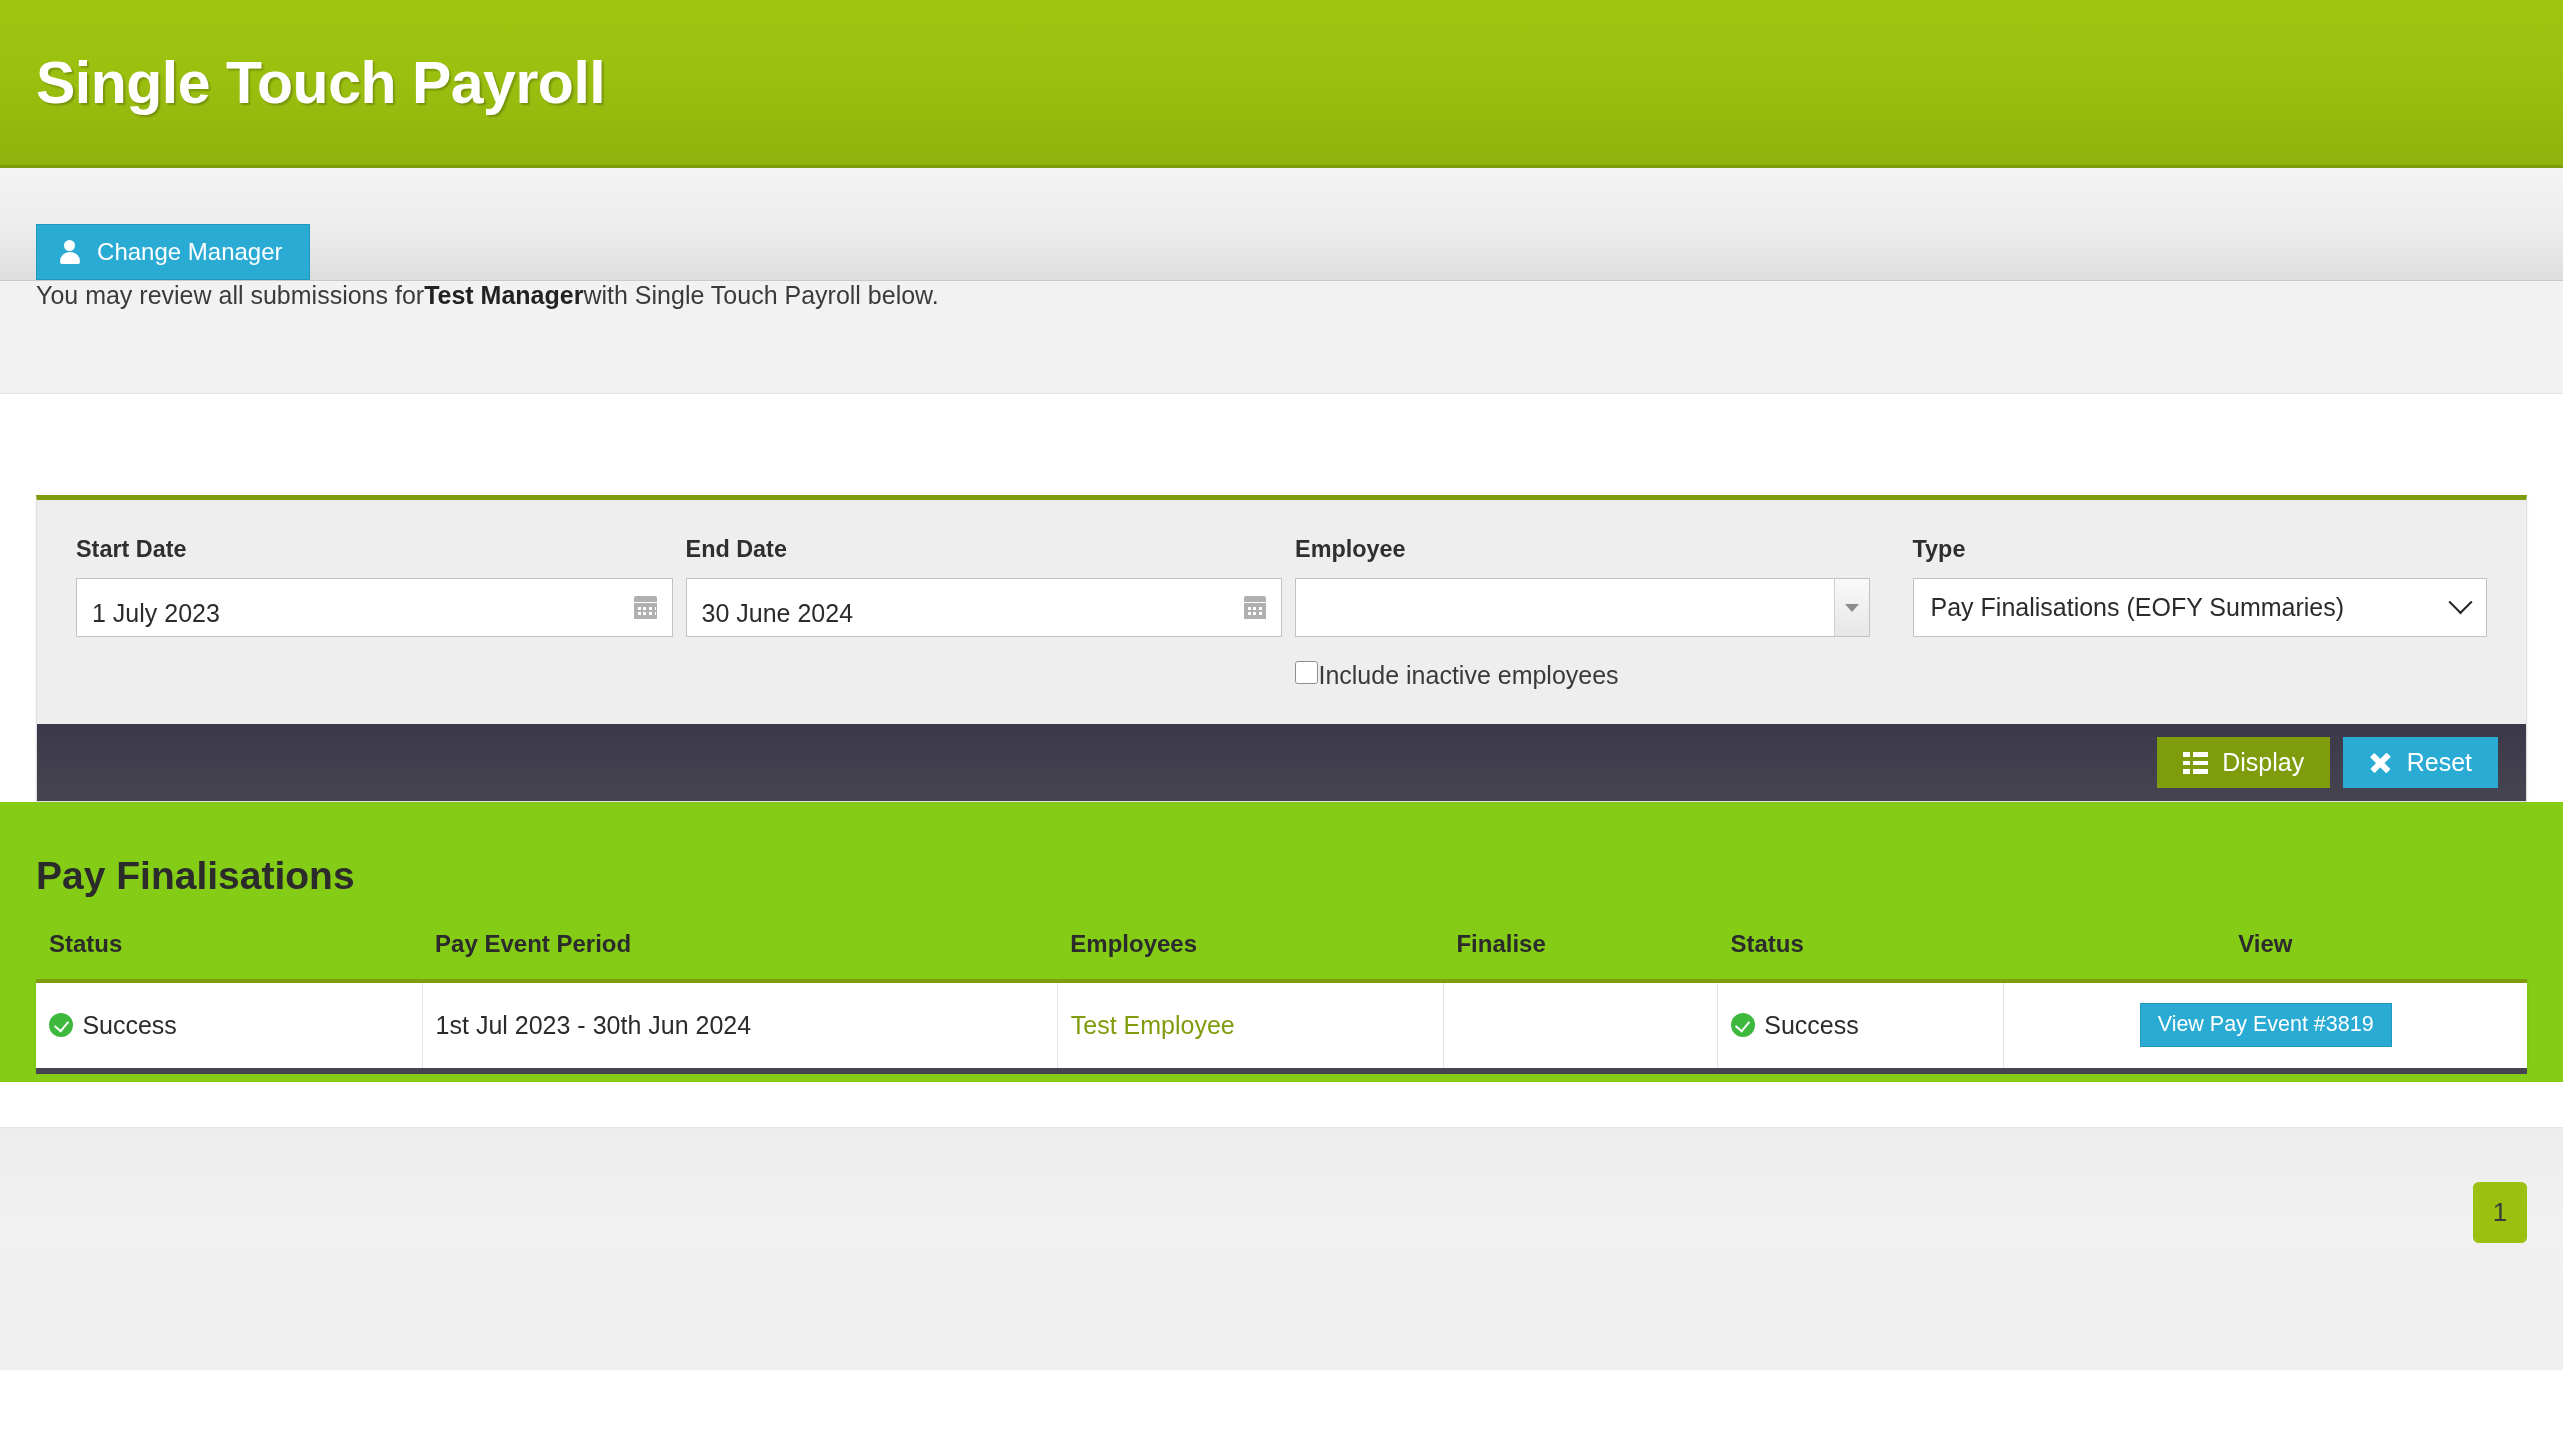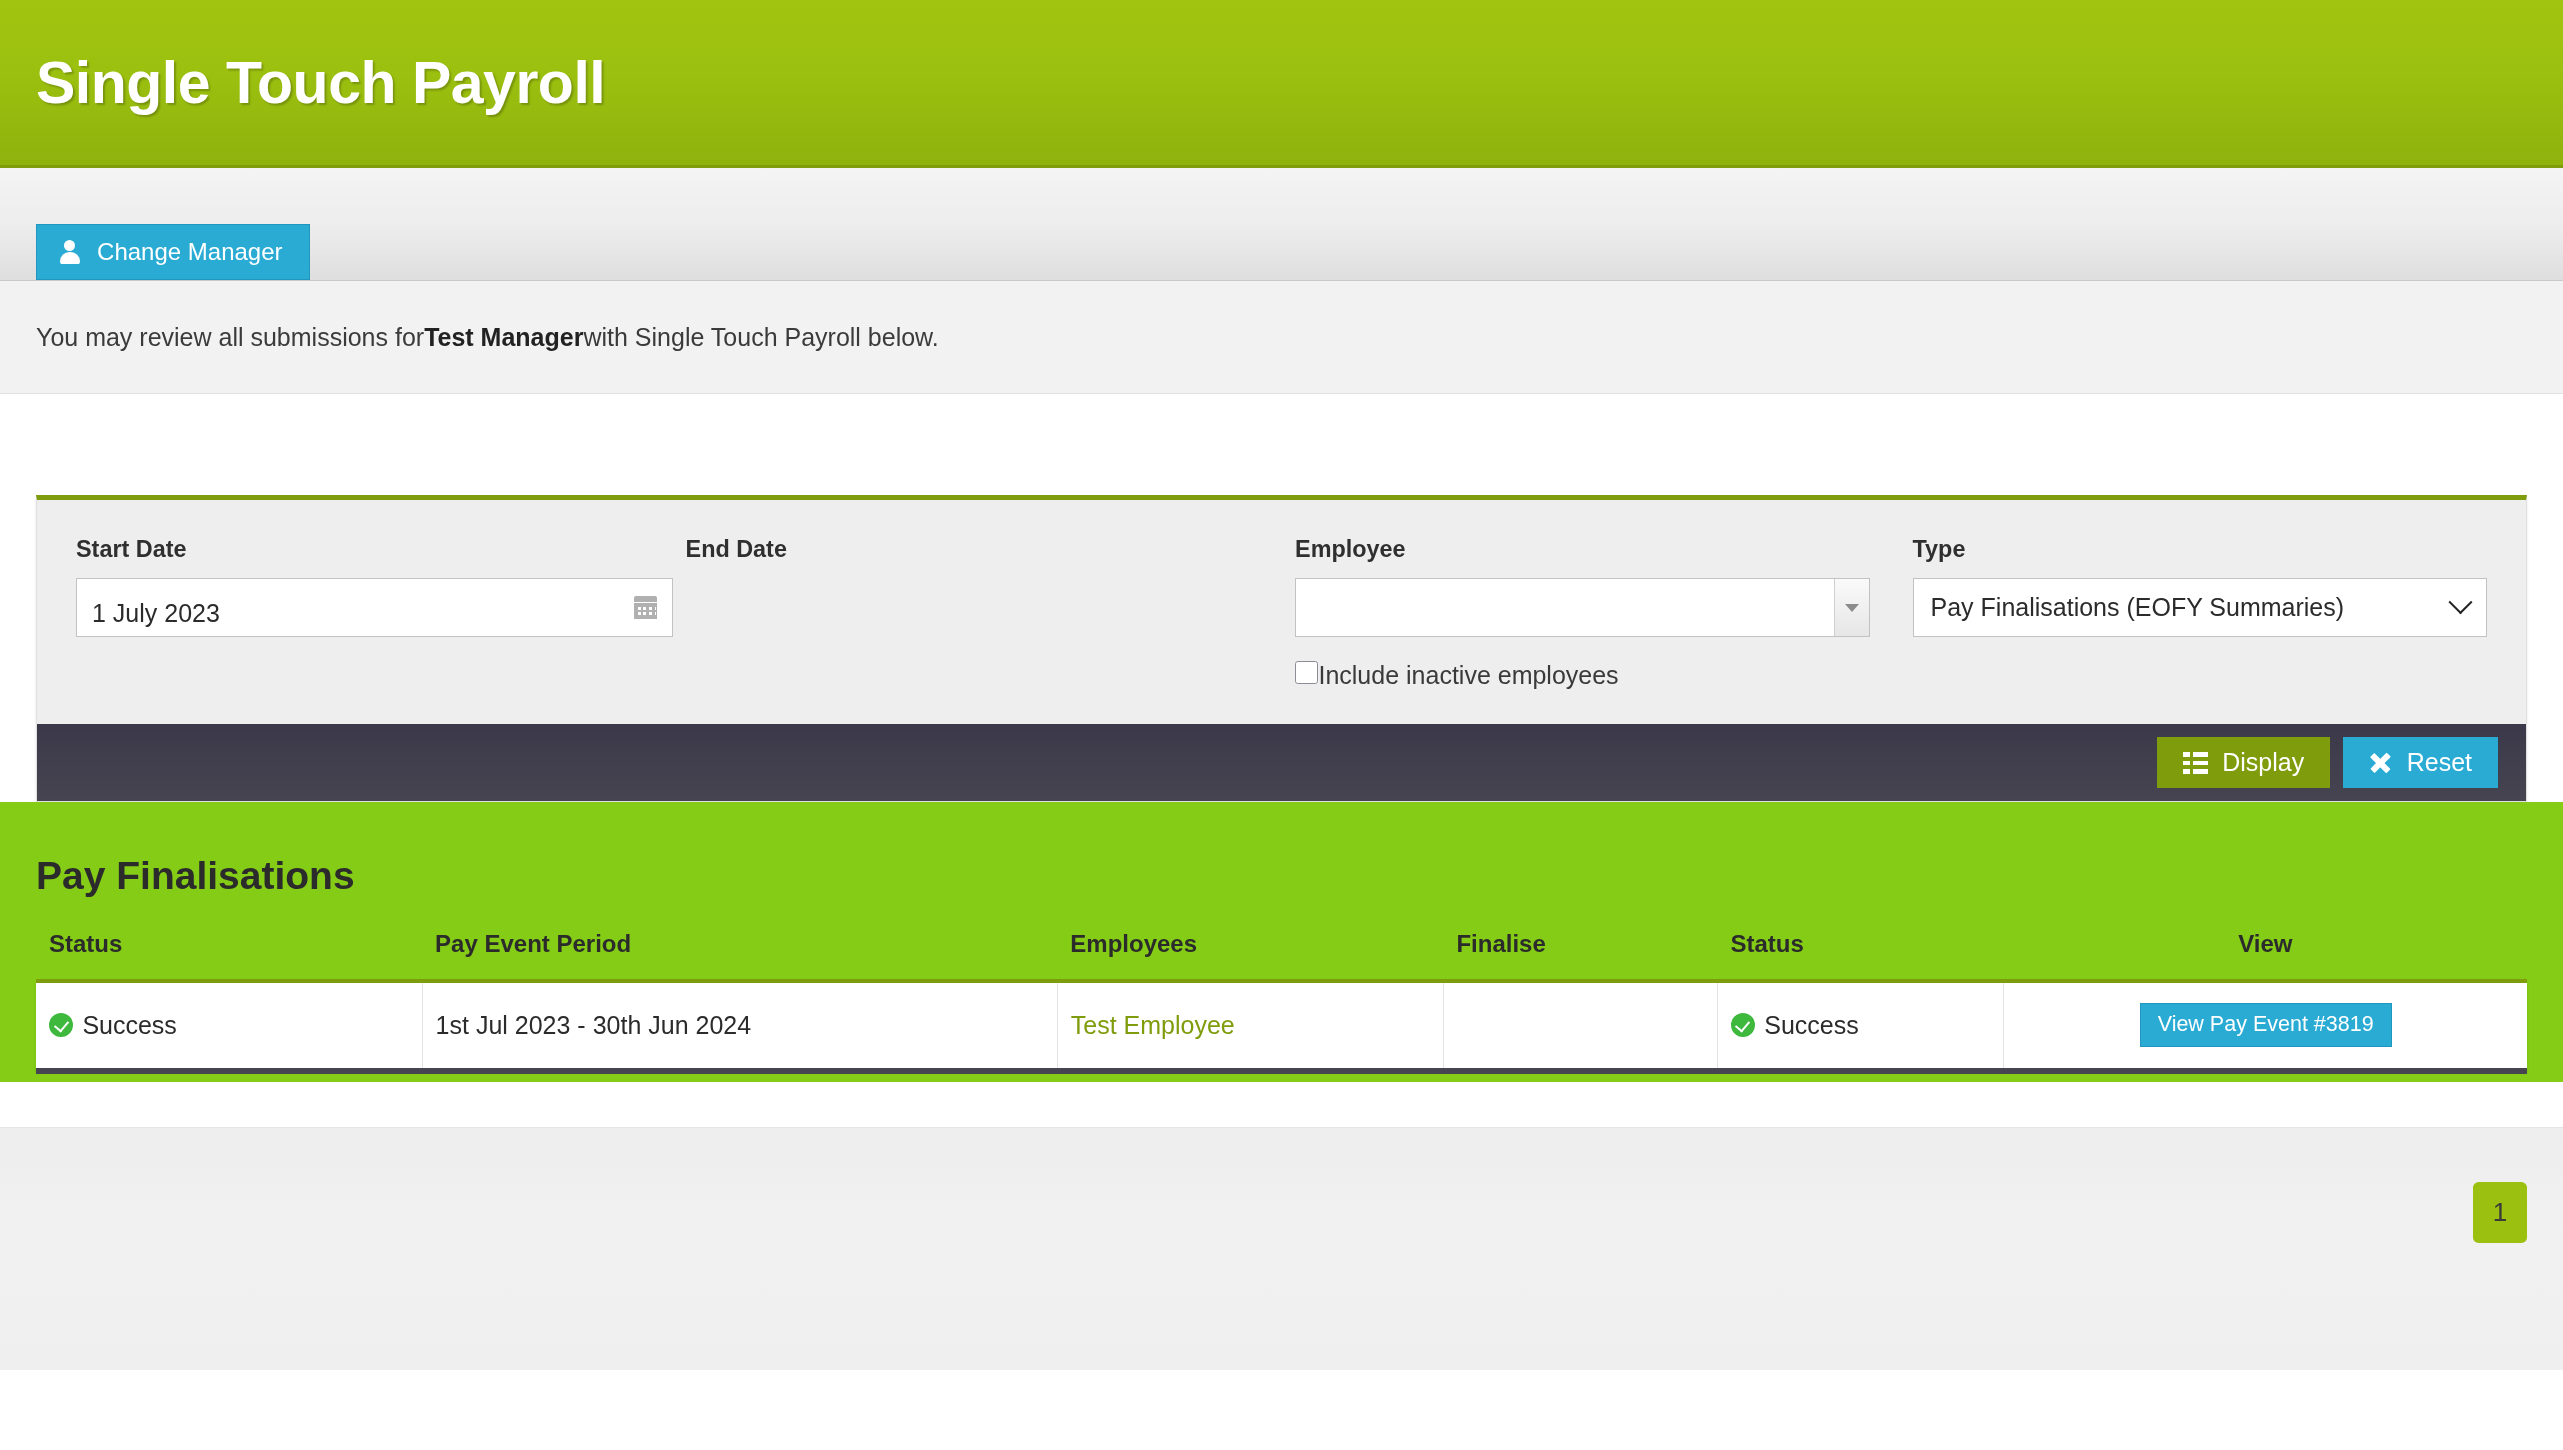--- a/index.html
+++ b/index.html
@@ -79,21 +79,21 @@
     background: #ffffff;
   }
 
   
   .intro {
     background: #f2f2f2;
     border-bottom: 0.9px solid #e2e2e2;
     height: 113px;
     box-sizing: border-box;
     display: flex;
-    align-items: center;
+    align-items: flex-start;
     padding-left: 36px;
     font-size: 25px;
     color: #3b3b3b;
   }
   .intro strong { font-weight: bold; color: #222222; }
 
   
   .filter-wrap {
     background: #ffffff;
     padding: 101px 36px 0 36px;
@@ -436,20 +436,24 @@
       <div class="field field-start">
         <label class="lbl">Start Date</label>
         <div class="input-box">
           <span class="val">1 July 2023</span>
           <span class="icon-calendar"></span>
         </div>
       </div>
 
       <div class="field field-end">
         <label class="lbl">End Date</label>
+        <div class="input-box">
+          <span class="val">30 June 2024</span>
+          <span class="icon-calendar"></span>
+        </div>
       </div>
 
       <div class="field field-emp">
         <label class="lbl">Employee</label>
         <div class="combo">
           <div class="combo-input" placeholder=""></div>
           <div class="combo-btn">
             <span class="caret-down"></span>
           </div>
         </div>

